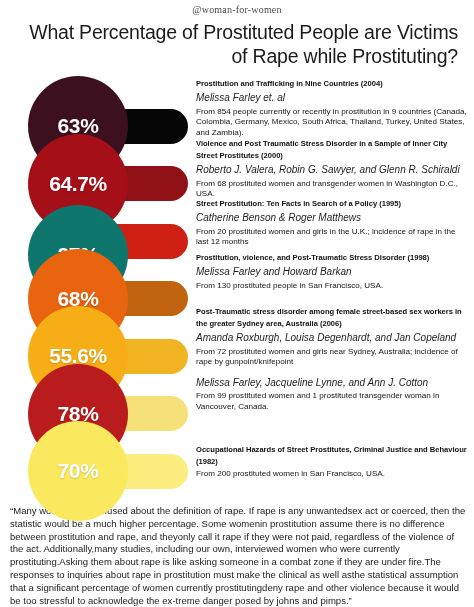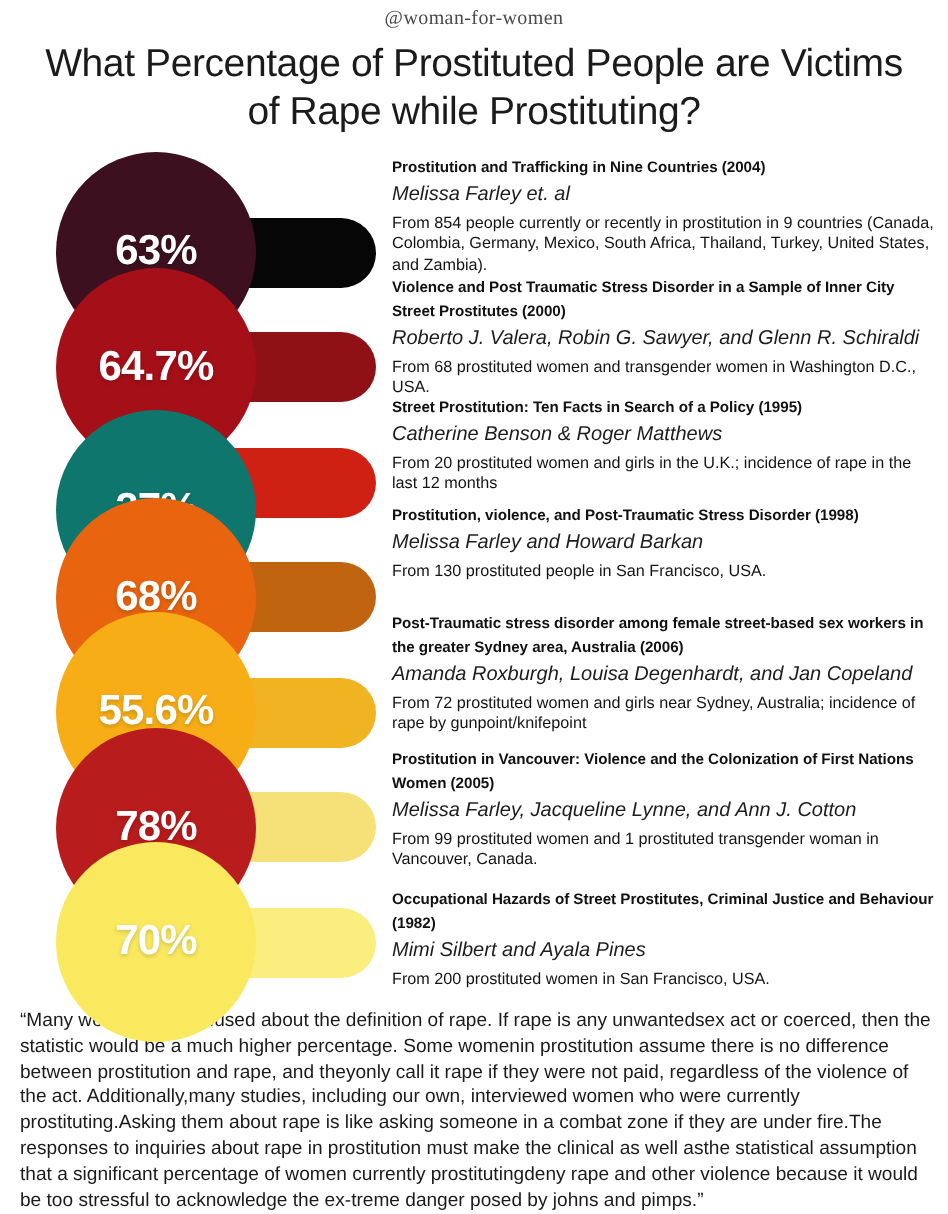--- a/index.html
+++ b/index.html
@@ -27,21 +27,21 @@
   .handle {
     text-align: center;
     font-family: "Liberation Serif", serif;
     font-size: 10px;
     color: #4a4a4a;
     letter-spacing: 0.2px;
     padding-top: 5px;
     line-height: 1;
   }
   .title {
-    text-align: center;
+    text-align: right;
     font-family: "Liberation Sans", sans-serif;
     font-weight: 400;
     font-size: 19.5px;
     line-height: 1.22;
     color: #1b1b1b;
     margin: 6px 16px 0 16px;
     letter-spacing: -0.2px;
   }
 
   
@@ -176,27 +176,25 @@
           <div class="etitle">Prostitution, violence, and Post-Traumatic Stress Disorder (1998)</div>
           <div class="eauthors">Melissa Farley and Howard Barkan</div>
           <div class="edesc">From 130 prostituted people in San Francisco, USA.</div>
         </div>
         <div class="entry" style="top: 234px;">
           <div class="etitle">Post-Traumatic stress disorder among female street-based sex workers in the greater Sydney area, Australia (2006)</div>
           <div class="eauthors">Amanda Roxburgh, Louisa Degenhardt, and Jan Copeland</div>
           <div class="edesc">From 72 prostituted women and girls near Sydney, Australia; incidence of rape by gunpoint/knifepoint</div>
         </div>
         <div class="entry" style="top: 302px;">
-          <div class="etitle">Prostitution in Vancouver: Violence and the Colonization of First Nations Women (2005)</div>
           <div class="eauthors">Melissa Farley, Jacqueline Lynne, and Ann J. Cotton</div>
           <div class="edesc">From 99 prostituted women and 1 prostituted transgender woman in Vancouver, Canada.</div>
         </div>
         <div class="entry" style="top: 372px;">
           <div class="etitle">Occupational Hazards of Street Prostitutes, Criminal Justice and Behaviour (1982)</div>
-          <div class="eauthors">Mimi Silbert and Ayala Pines</div>
           <div class="edesc">From 200 prostituted women in San Francisco, USA.</div>
         </div>
       </div>
   </div>
 
   <div class="quote">
     <span>“Many women are confused about the definition of rape. If rape is any unwantedsex act or coerced, then the statistic would be a much higher percentage. Some womenin prostitution assume there is no difference between prostitution and rape, and theyonly call it rape if they were not paid, regardless of the violence of the act. Additionally,many studies, including our own, interviewed women who were currently prostituting.Asking them about rape is like asking someone in a combat zone if they are under fire.The responses to inquiries about rape in prostitution must make the clinical as well asthe statistical assumption that a significant percentage of women currently prostitutingdeny rape and other violence because it would be too stressful to acknowledge the ex-treme danger posed by johns and pimps.”</span>
     
   </div>
 

